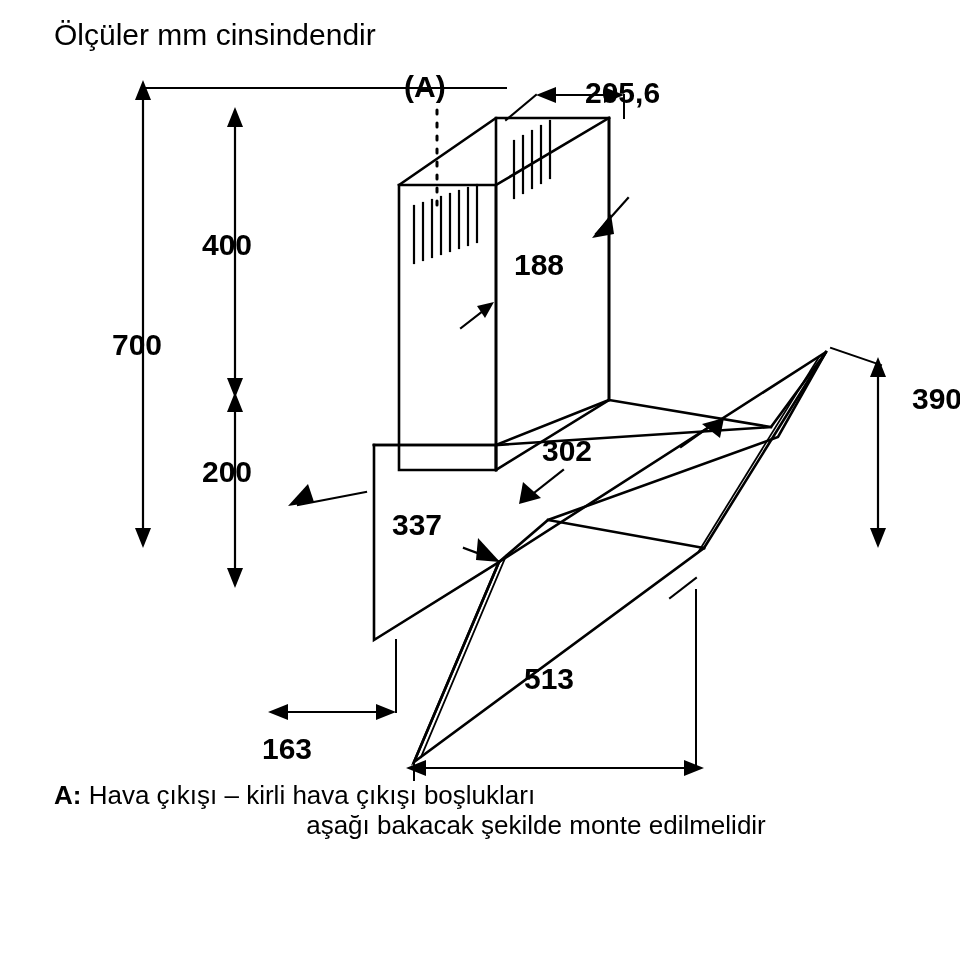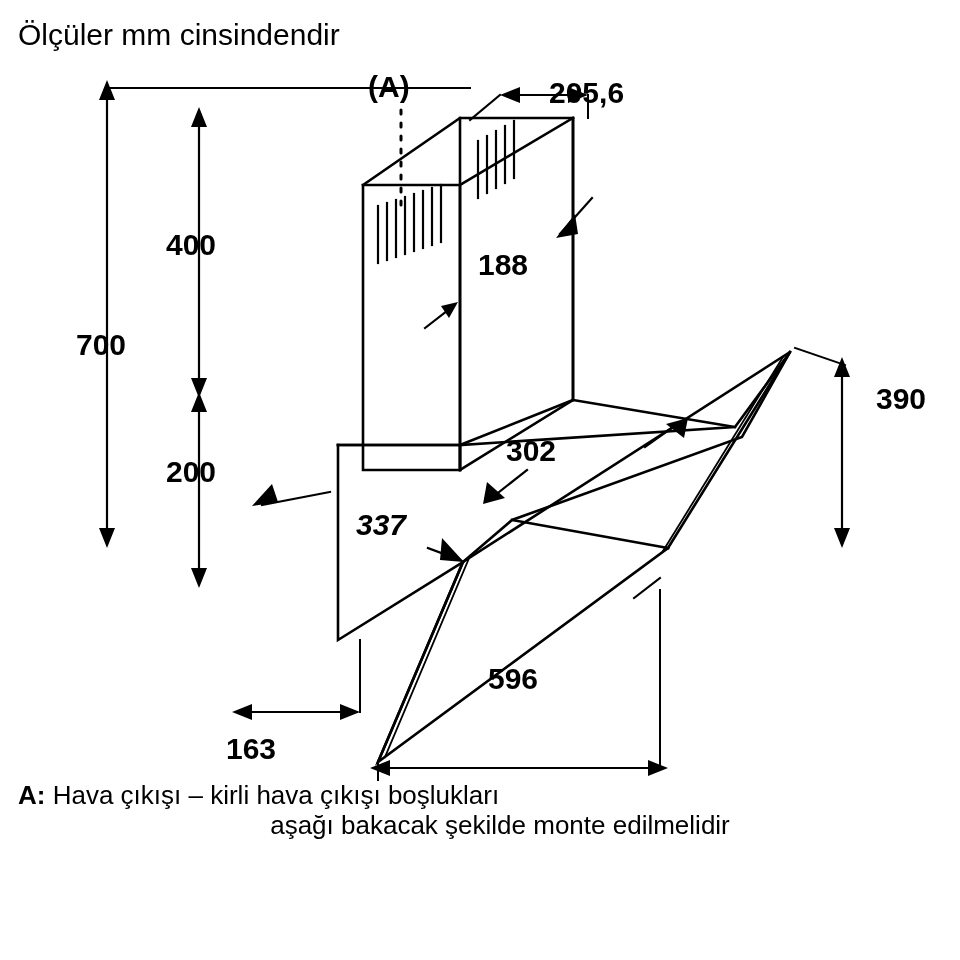--- a/index.html
+++ b/index.html
@@ -11,20 +11,21 @@
     width: 960px;
     height: 960px;
     font-family: "Liberation Sans", sans-serif;
     color: #000000;
     overflow: hidden;
   }
   #stage {
     position: relative;
     width: 775px;
     height: 960px;
+    margin-left: 36px;
   }
   #drawing {
     position: absolute;
     left: 0;
     top: 0;
   }
   .txt {
     position: absolute;
     font-family: "Liberation Sans", sans-serif;
     color: #000000;
@@ -185,23 +186,23 @@
       </g>
     </g>
   </svg>
 
   <div class="txt t-dim" style="left:76px; top:328px;text-align:right;">700</div>
   <div class="txt t-dim" style="left:166px; top:228px;">400</div>
   <div class="txt t-dim" style="left:166px; top:455px;">200</div>
   <div class="txt t-dim" style="left:549px; top:76px;">205,6</div>
   <div class="txt t-dim" style="left:478px; top:248px;">188</div>
   <div class="txt t-dim" style="left:506px; top:434px;">302</div>
-  <div class="txt t-dim" style="left:356px; top:508px;font-style:italic;">337</div>
+  <div class="txt t-dim" style="left:356px; top:508px;">337</div>
   <div class="txt t-dim" style="left:876px; top:382px;">390</div>
-  <div class="txt t-dim" style="left:488px; top:662px;">596</div>
+  <div class="txt t-dim" style="left:488px; top:662px;">513</div>
   <div class="txt t-dim" style="left:226px; top:732px;">163</div>
 
   <div class="txt t-label" style="left:368px; top:70px;">(A)</div>
 
   <div class="txt t-note">
     <b>A:</b>
     <span>Hava çıkışı – kirli hava çıkışı boşlukları</span>
     <span class="note-line2">aşağı bakacak şekilde monte edilmelidir</span>
   </div>
 

